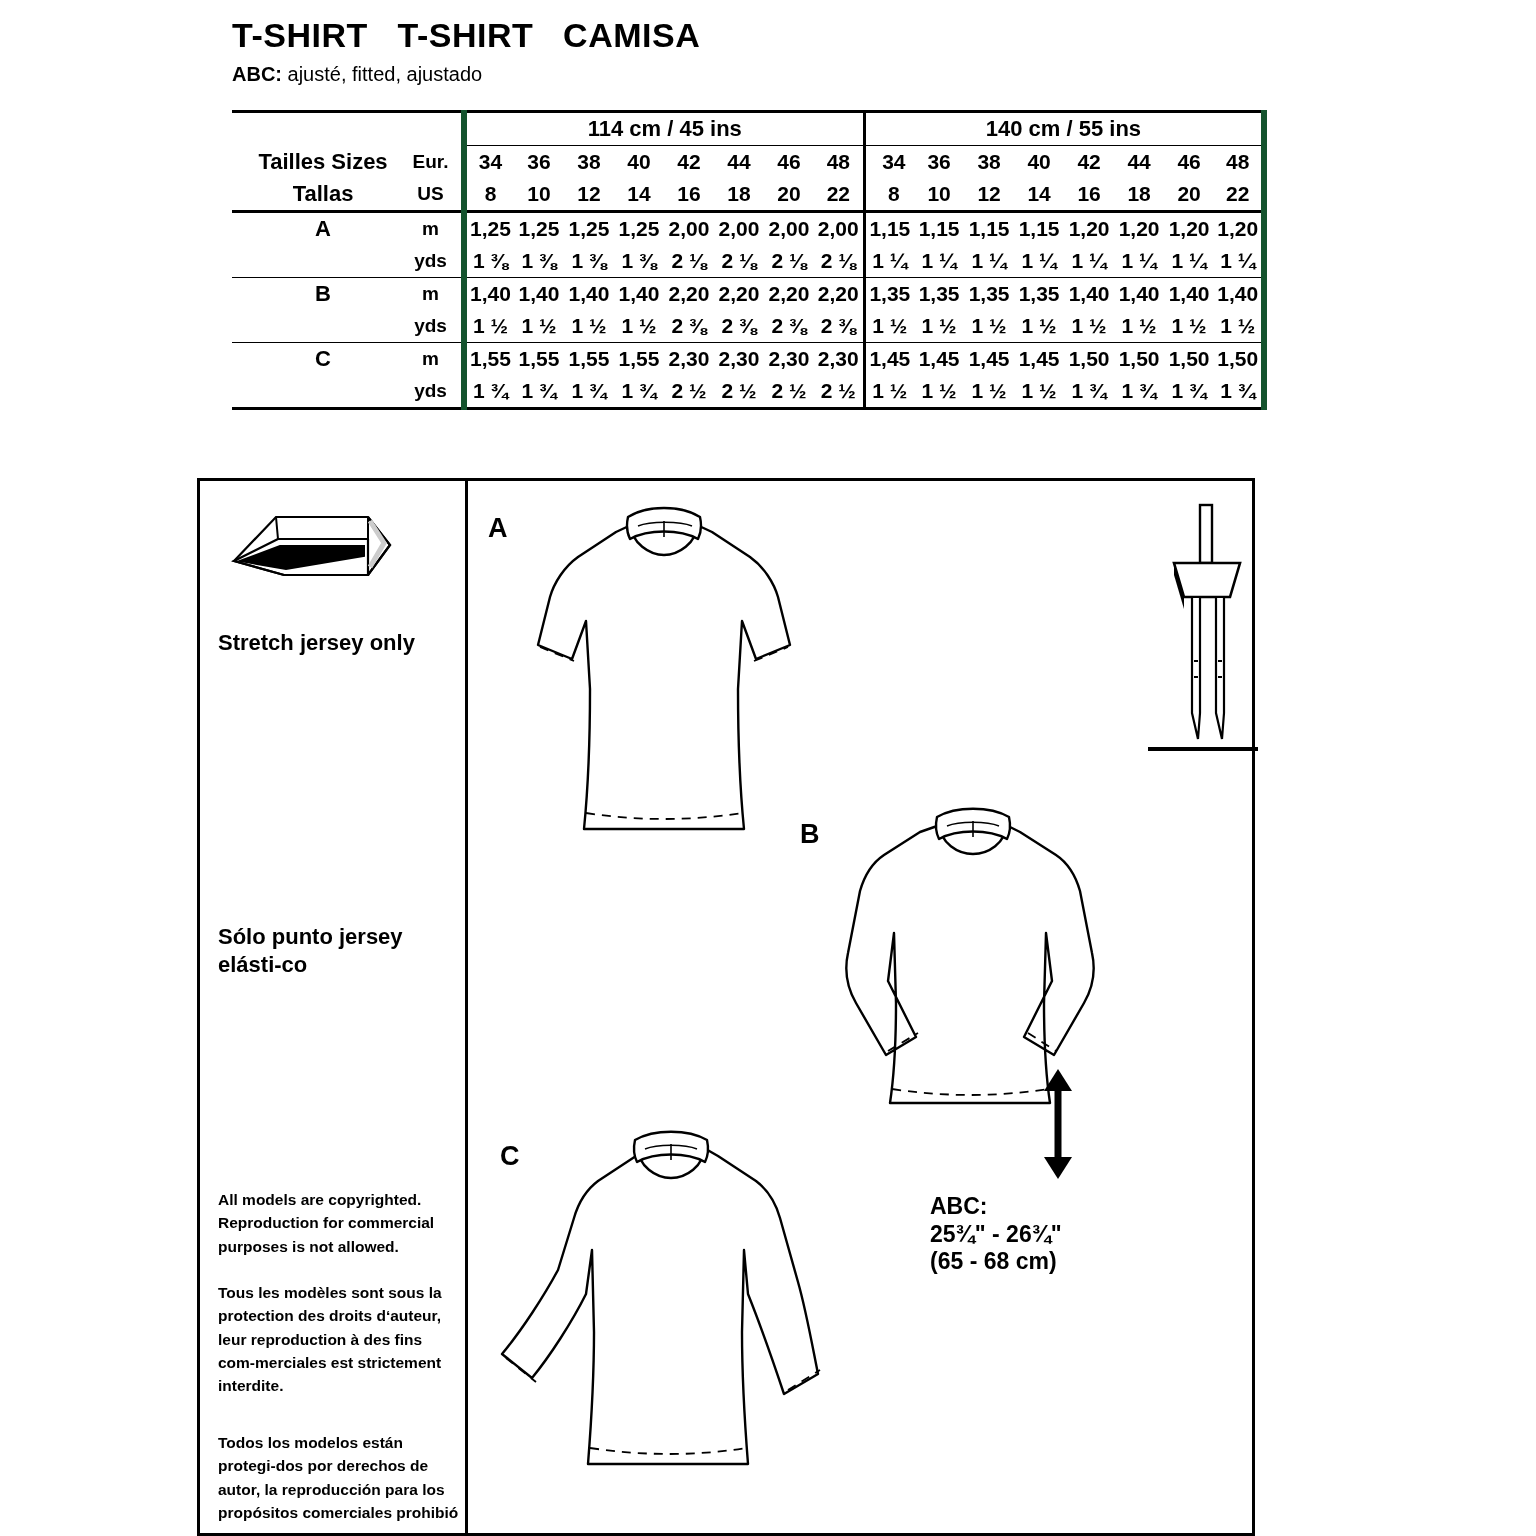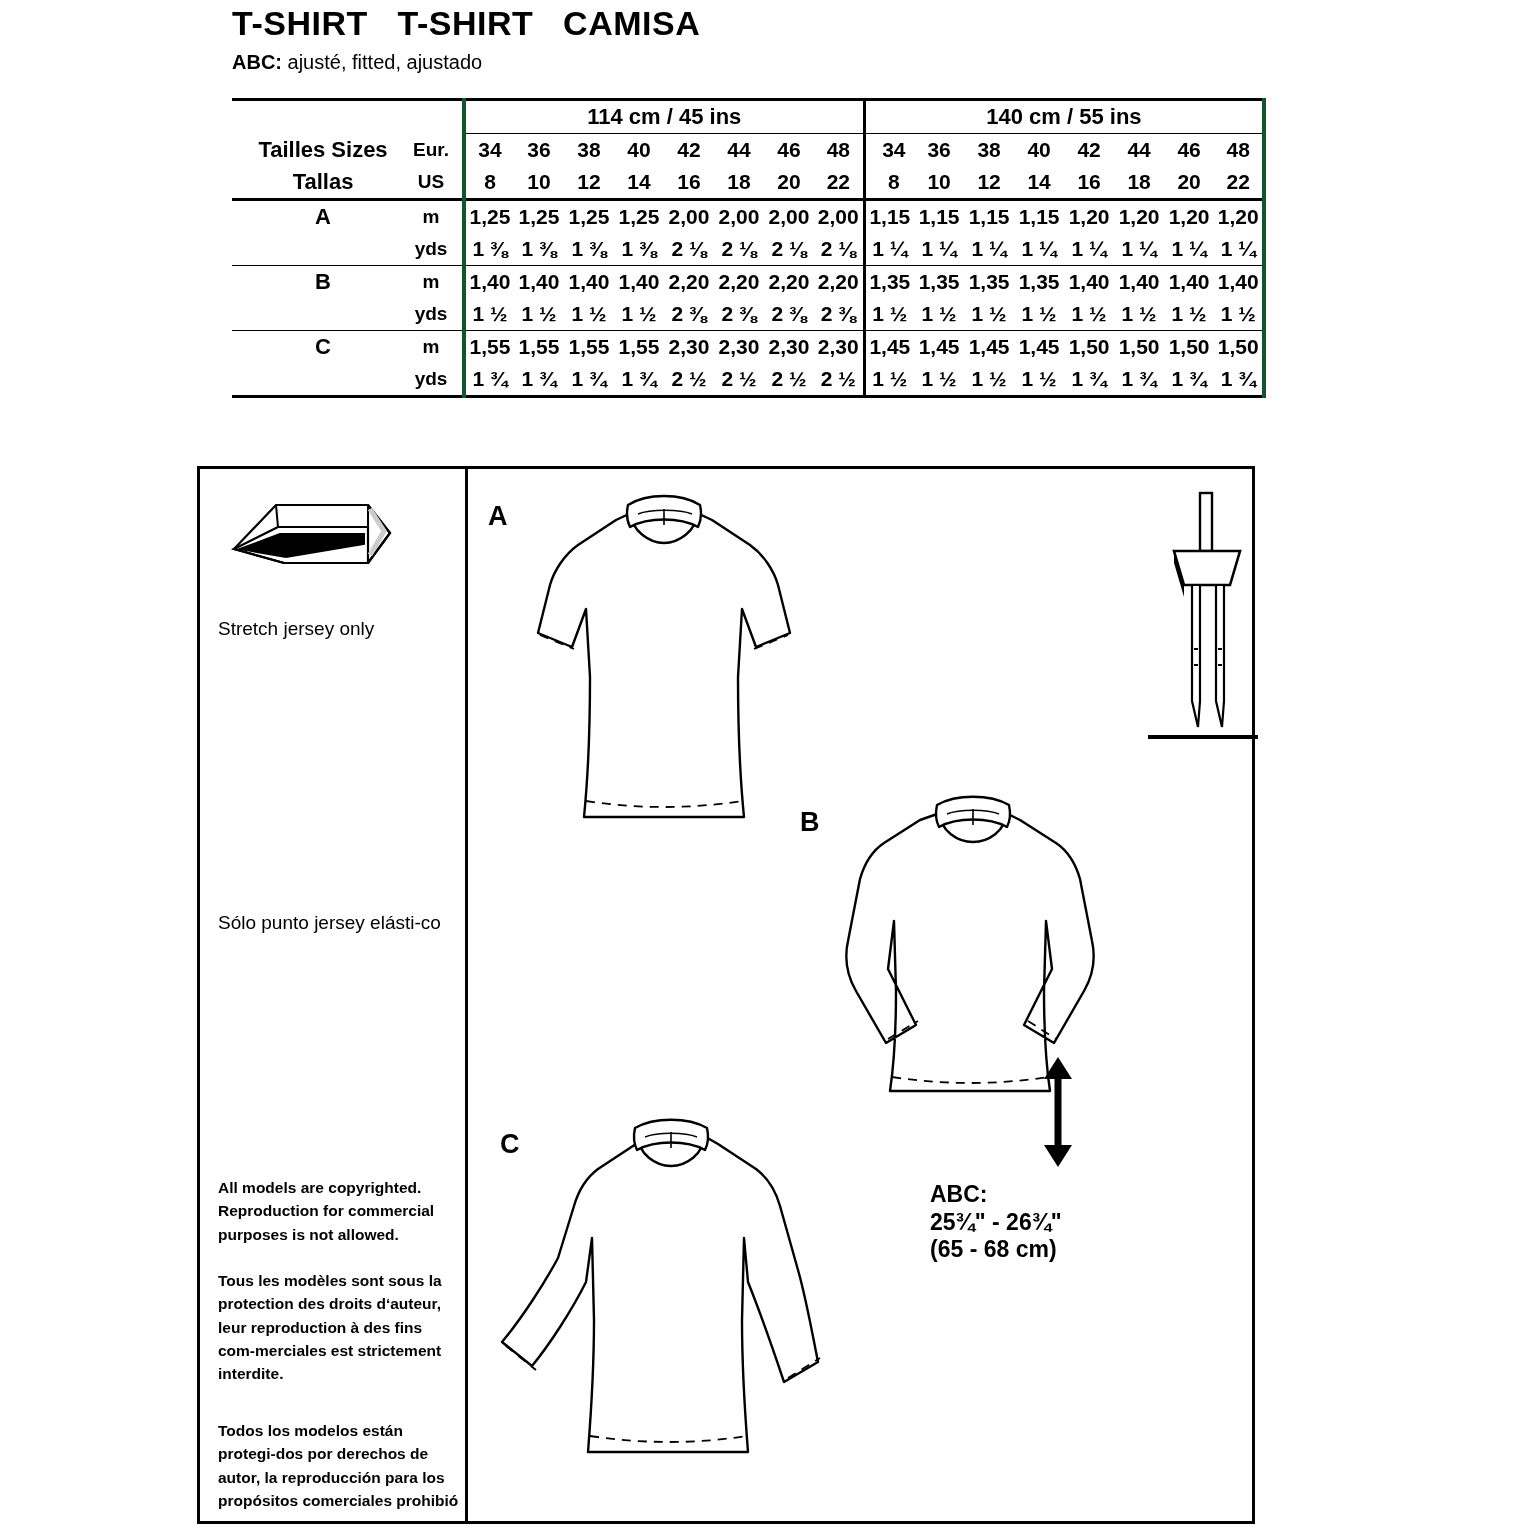--- a/index.html
+++ b/index.html
@@ -10,21 +10,21 @@
   body {
     width: 1536px;
     height: 1536px;
     font-family: "Liberation Sans", sans-serif;
     color: #000000;
     position: relative;
     overflow: hidden;
   }
   .page {
     position: absolute;
-    left: 0; top: 0;
+    left: 0; top: 12px;
     width: 1536px;
     height: 1208px;
   }
 
   
   .title-block {
     position: absolute;
     left: 232px;
     top: 0px;
     width: 1040px;
@@ -61,21 +61,21 @@
   table.yardage td, table.yardage th {
     padding: 0;
     text-align: center;
     vertical-align: middle;
     font-weight: bold;
     height: 32px;
   }
   .b-top { border-top: 3px solid #000; }
   .b-bot { border-bottom: 3px solid #000; }
   .b-bot-thin { border-bottom: 1.5px solid #000; }
-  .b-right { border-right: 4px solid #14532d; }
+  .b-right { border-right: 6px solid #14532d; }
   .b-left { border-left: 3px solid #000; }
   .hdr-width {
     font-size: 22px;
     font-weight: bold;
     height: 38px;
   }
   .lbl-left {
     text-align: left;
     padding-left: 6px !important;
     font-size: 22px;
@@ -120,22 +120,22 @@
     position: absolute;
     left: 18px;
     top: 18px;
     width: 190px;
     height: 100px;
   }
   .txt-stretch {
     position: absolute;
     left: 18px;
     width: 240px;
-    font-size: 19px;
-    font-weight: normal;
+    font-size: 22px;
+    font-weight: bold;
     line-height: 1.25;
   }
   .t1 { top: 148px; }
   .t2 { top: 292px; }
   .t3 { top: 442px; }
   .copy-block {
     position: absolute;
     left: 18px;
     width: 245px;
     font-size: 15.5px;

